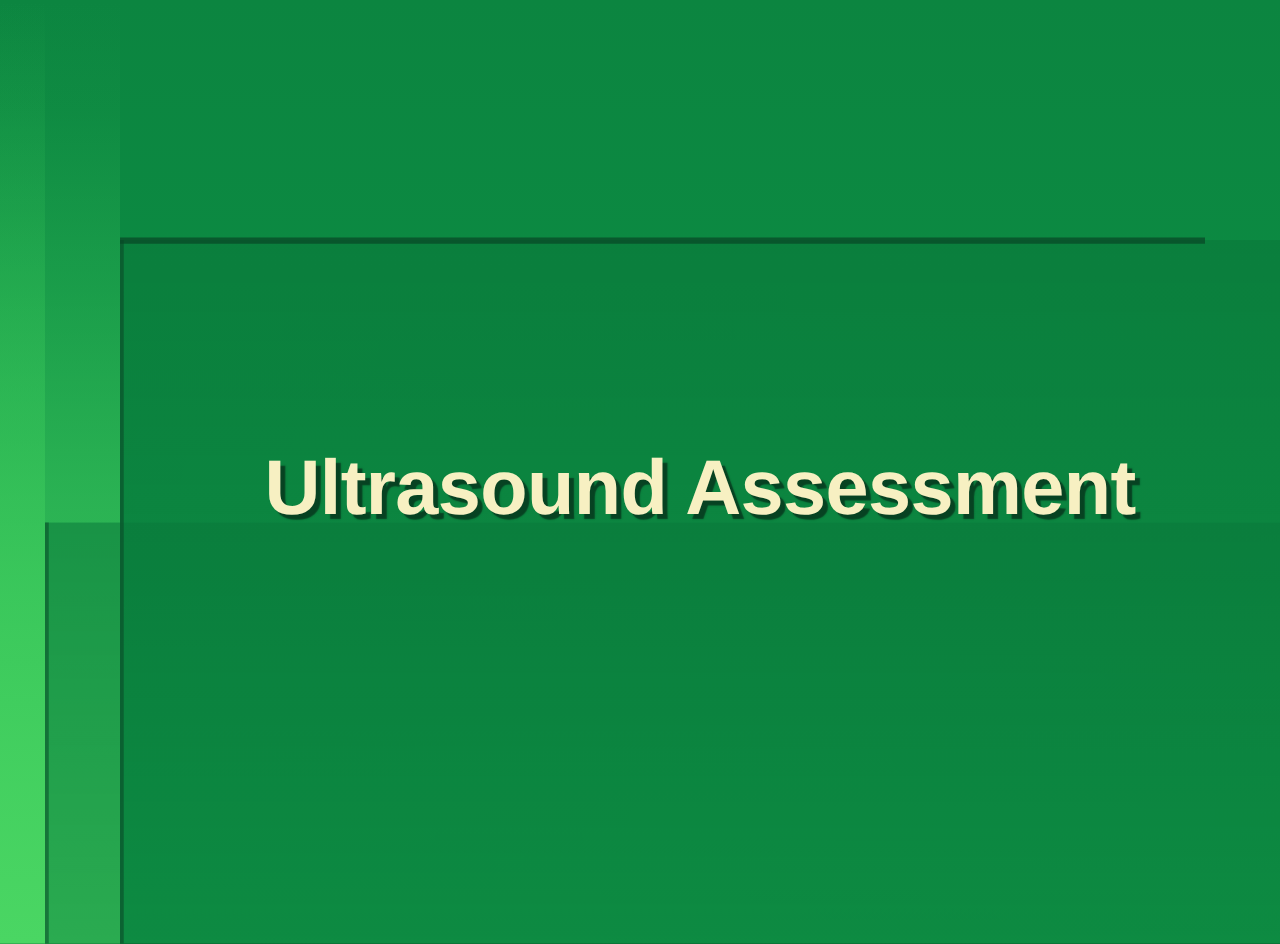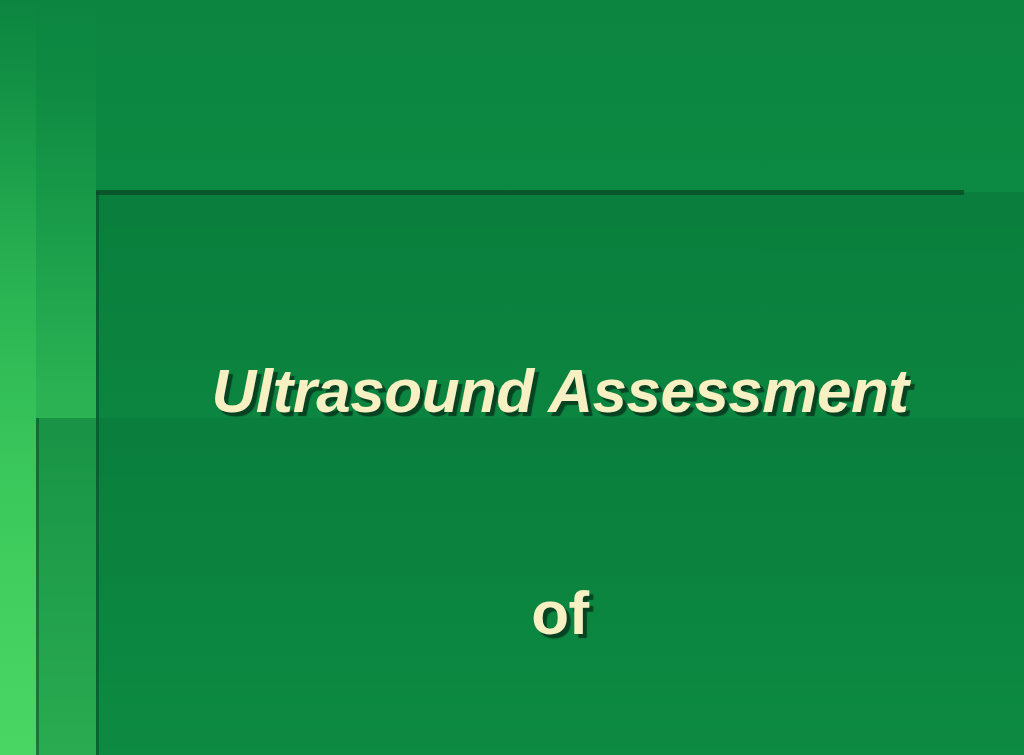--- a/index.html
+++ b/index.html
@@ -111,38 +111,37 @@
     font-weight: bold;
     font-size: 62px;
     line-height: 74px;
     letter-spacing: -0.5px;
     text-shadow: 4px 4px 1px rgba(6,48,26,0.78);
     white-space: pre;
   }
   .title-line {
     display: block;
   }
-  .title-line.line-1 { margin-top: 10px; font-style: italic; }
+  .title-line.line-1 { margin-top: 10px; }
   .title-line.line-2 { }
 </style>
 </head>
 <body>
 
 <div id="slide">
 
   <div class="bg-base"></div>
   <div class="bg-left-strip"></div>
   <div class="bg-left-edge"></div>
 
   <div class="panel-body">
     <span></span>
   </div>
 
   <div class="panel-title"></div>
   <div class="panel-title-rule"></div>
 
   <div class="title-block">
     <span class="title-line line-1">Ultrasound Assessment</span>
-    <span class="title-line line-2">of</span>
     
   </div>
 
 </div>
 
 </body></html>

